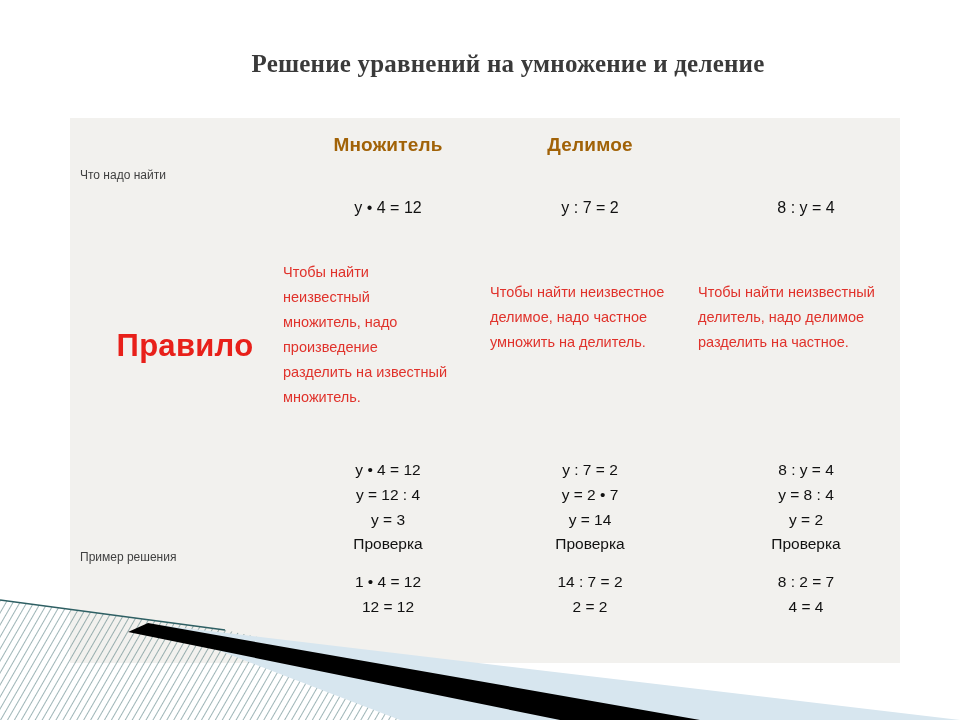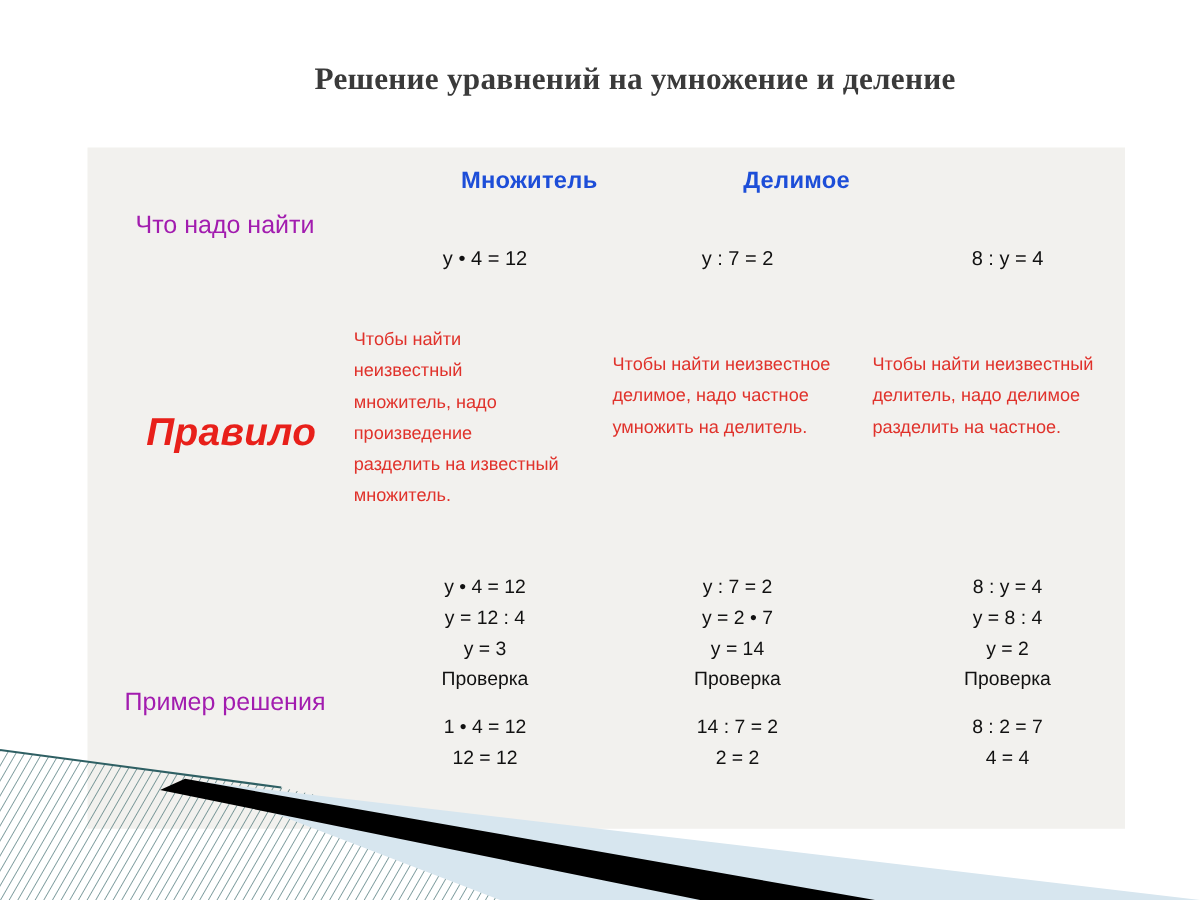--- a/index.html
+++ b/index.html
@@ -62,49 +62,47 @@
     background: #f2f1ee;
   }
 
   
   .cell {
     position: absolute;
     box-sizing: border-box;
   }
 
   .row-label {
-    font-size: 20px;
-    color: #a21caf;
-    text-align: center;
+    font-size: 12px;
+    color: #404040;
     line-height: 1.25;
   }
 
   .col-head {
     font-size: 19px;
     font-weight: bold;
-    color: #1d4ed8;
-    text-align: right;
+    color: #a16207;
+    text-align: center;
     letter-spacing: 0.2px;
   }
 
   .eq-line {
     font-size: 16px;
     color: #111111;
     text-align: center;
     line-height: 1.45;
     white-space: nowrap;
   }
 
   .rule-big {
     font-size: 31px;
     font-weight: bold;
     color: #e8201a;
     text-align: center;
     letter-spacing: 0.3px;
-    font-style: italic;
   }
 
   .rule-text {
     font-size: 14.5px;
     color: #e0322b;
     line-height: 1.72;
     text-align: left;
   }
 
   .example-block {

